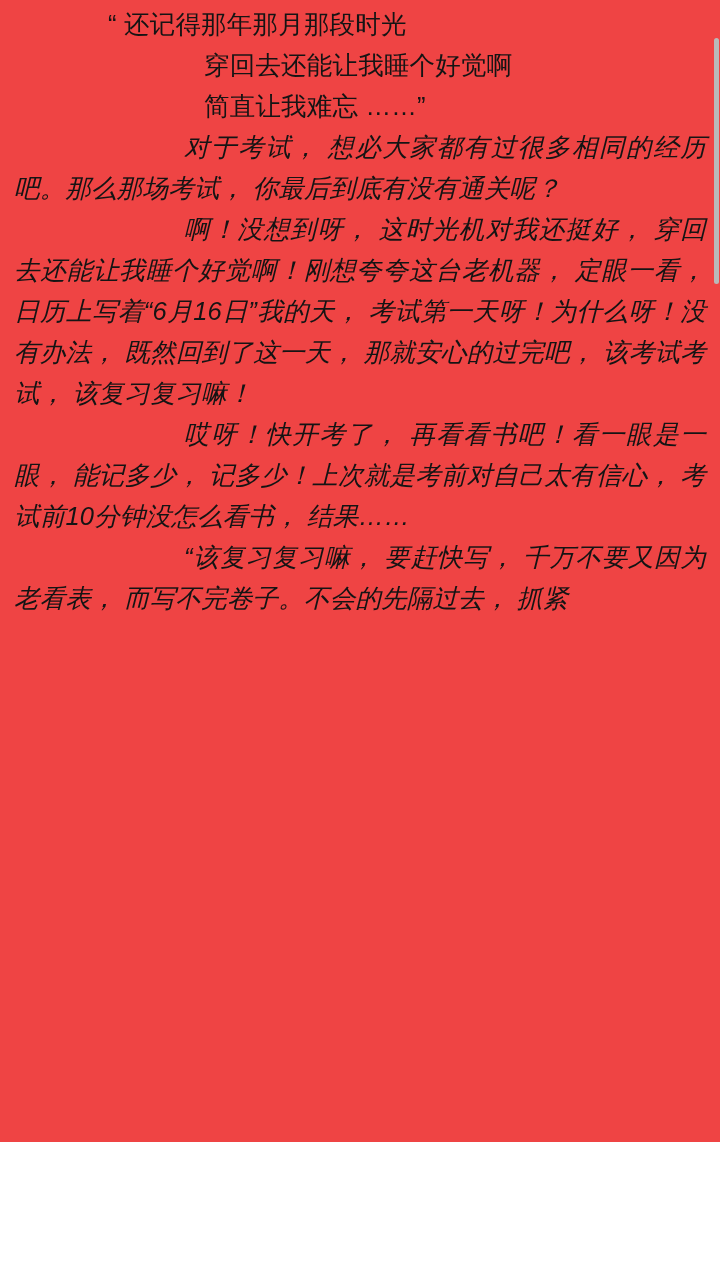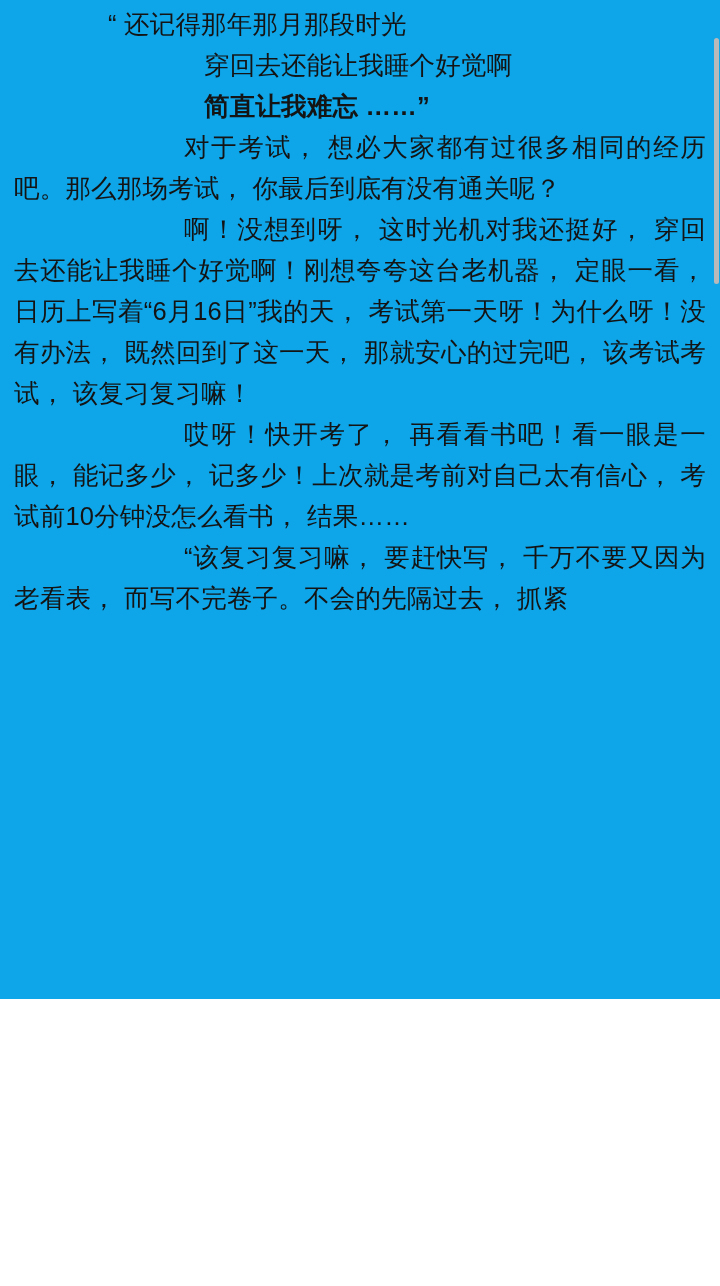--- a/index.html
+++ b/index.html
@@ -10,46 +10,47 @@
   body {
     width: 720px;
     height: 1286px;
     overflow: hidden;
     font-family: "Liberation Sans", "DejaVu Sans", sans-serif;
     color: #1a1a1a;
   }
   .page {
     position: relative;
     width: 720px;
-    height: 999px;
+    height: 1142px;
     box-sizing: border-box;
     padding: 4px 14px 12px 14px;
-    background: #0ea5e9;
+    background: #ef4444;
   }
   .article {
     font-size: 25.5px;
     line-height: 41px;
     letter-spacing: 0.2px;
     text-align: justify;
     text-justify: inter-ideograph;
     color: #141414;
   }
   .para {
     margin: 0;
     padding: 0;
   }
   
   .poem-line-1 { padding-left: 94px; }
   .poem-line-2 { padding-left: 190px; }
   .poem-line-3 { padding-left: 190px; }
-  .poem-line-4 { padding-left: 190px; font-weight: bold; }
+  .poem-line-4 { padding-left: 190px; }
 
   
   .indent {
     text-indent: 170px;
+    font-style: italic;
   }
   .scrollbar-track {
     position: absolute;
     top: 0;
     right: 0;
     width: 6px;
     height: 1286px;
     background: transparent;
   }
   .scrollbar-thumb {

